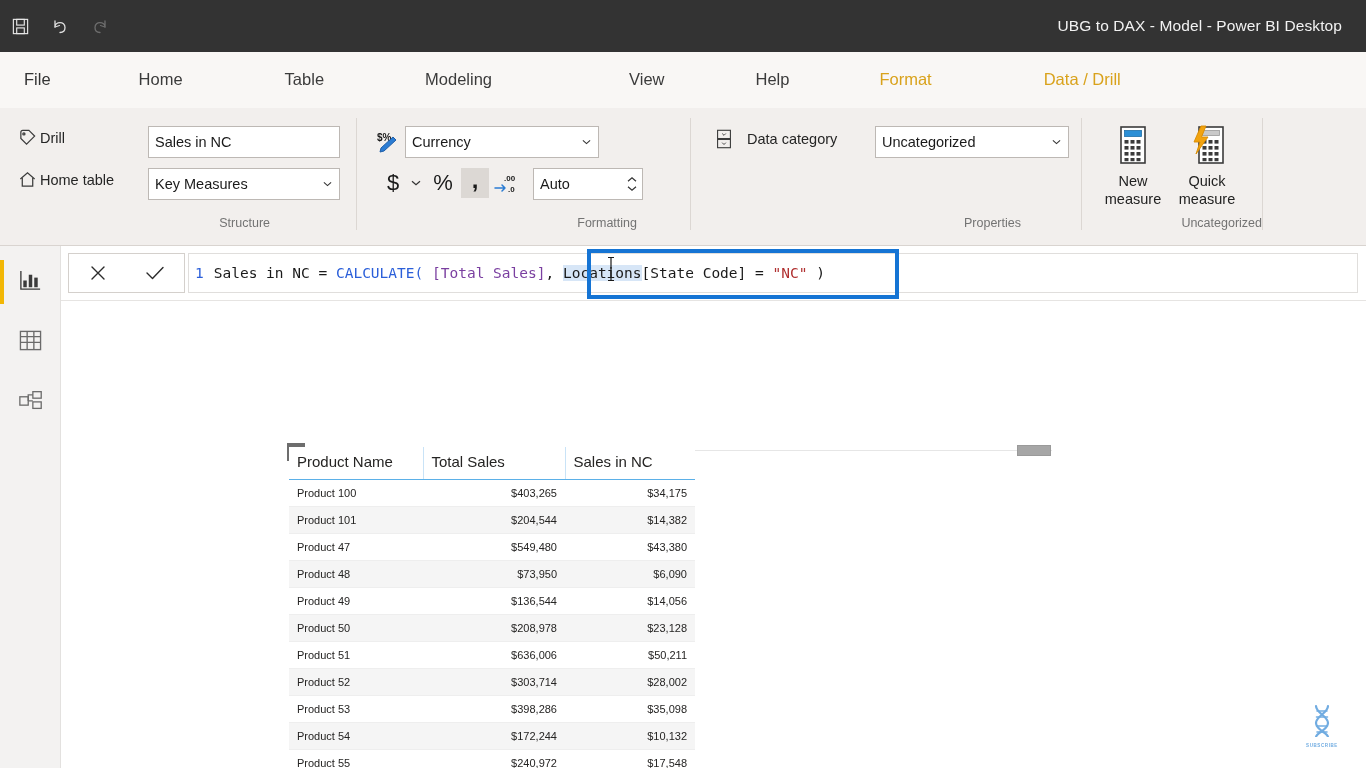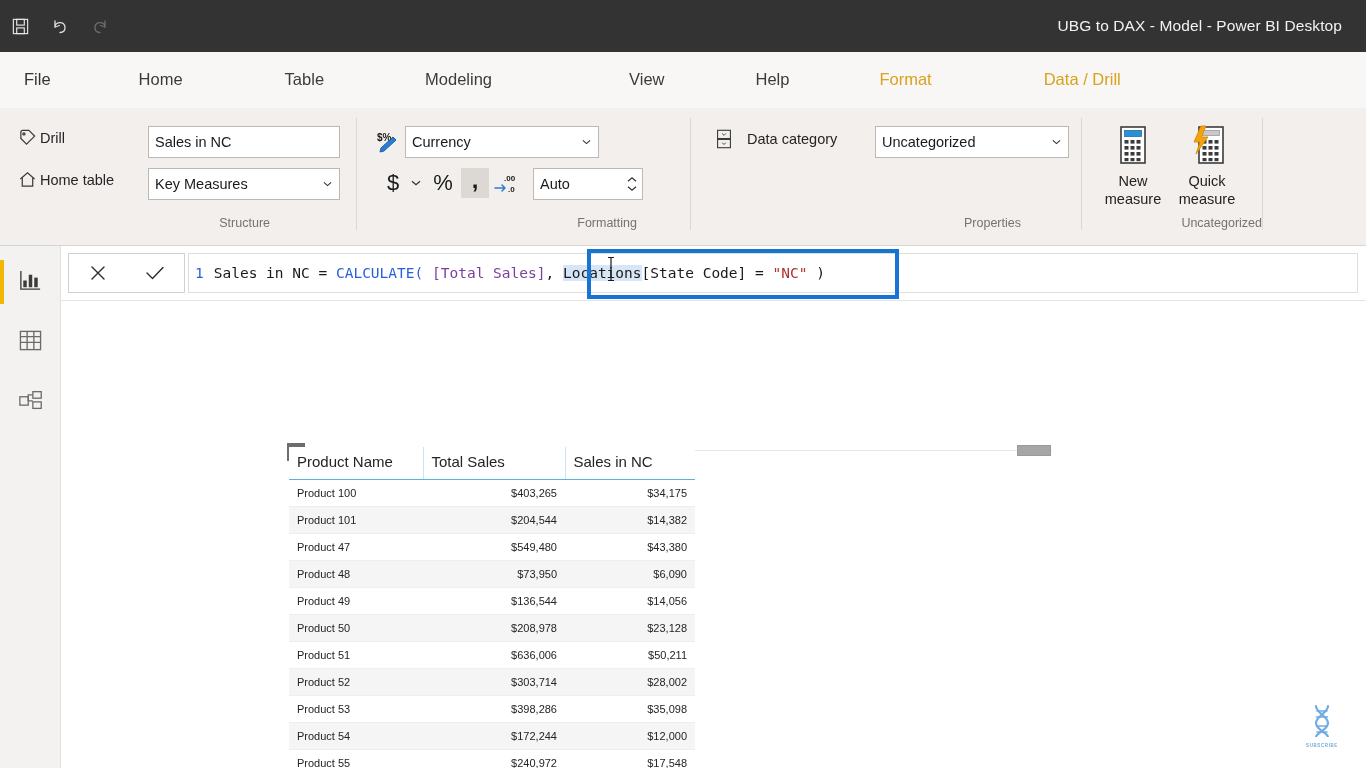--- a/index.html
+++ b/index.html
@@ -576,21 +576,21 @@
               <td class="num">$28,002</td>
             </tr>
           <tr>
               <td>Product 53</td>
               <td class="num">$398,286</td>
               <td class="num">$35,098</td>
             </tr>
           <tr class="alt">
               <td>Product 54</td>
               <td class="num">$172,244</td>
-              <td class="num">$12,000</td>
+              <td class="num">$10,132</td>
             </tr>
           <tr>
               <td>Product 55</td>
               <td class="num">$240,972</td>
               <td class="num">$17,548</td>
             </tr>
         </tbody>
       </table>
     </div>
   </div>

